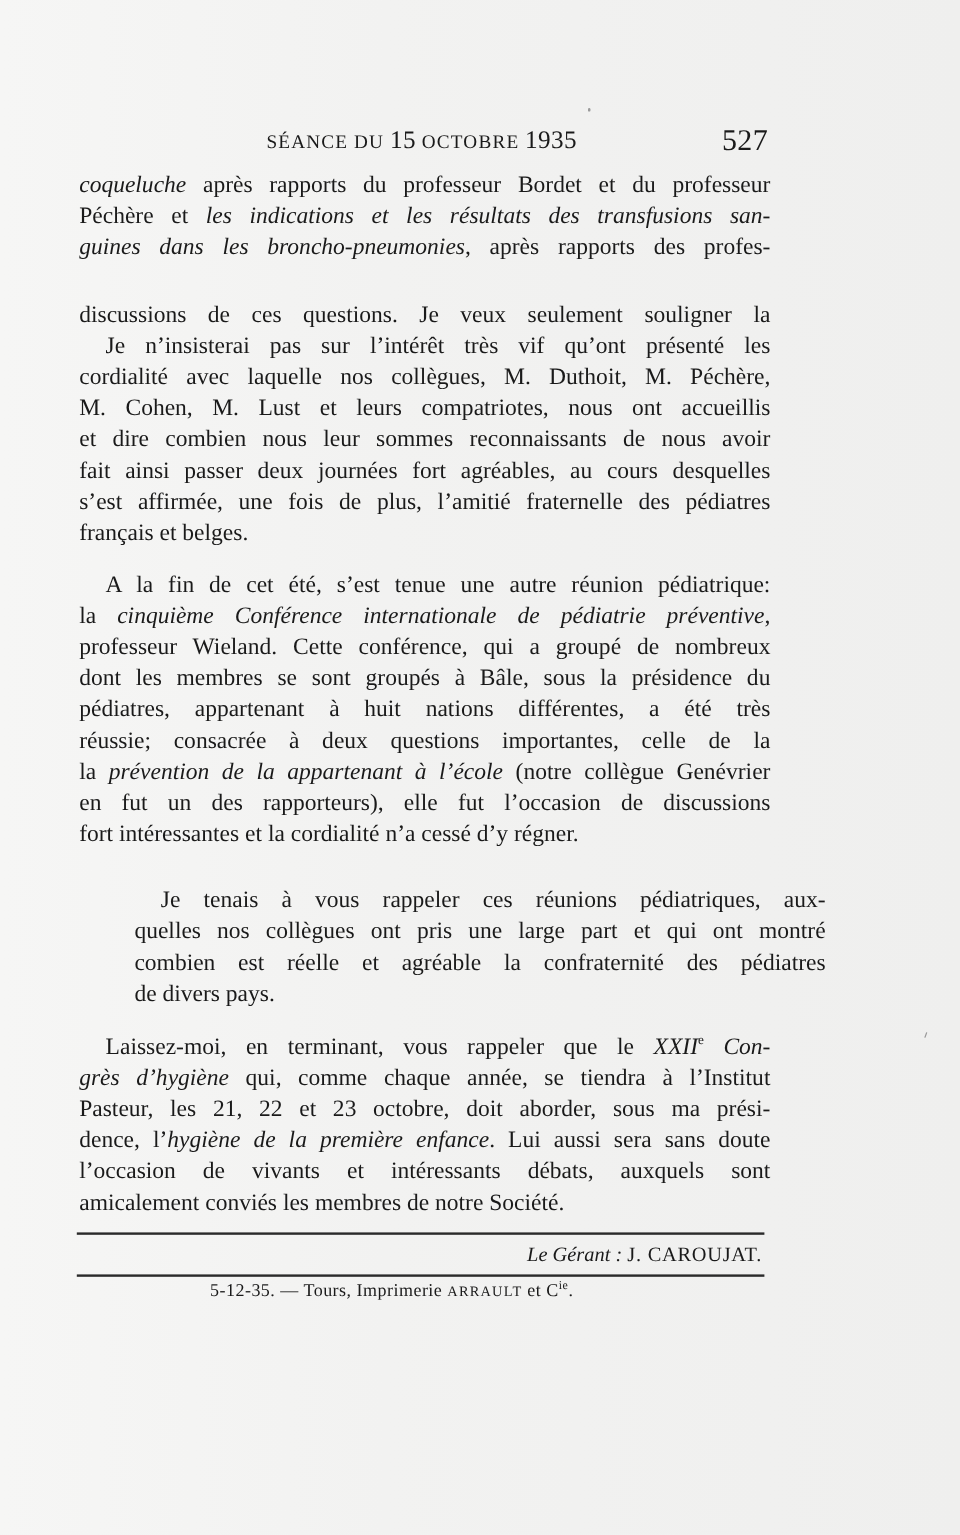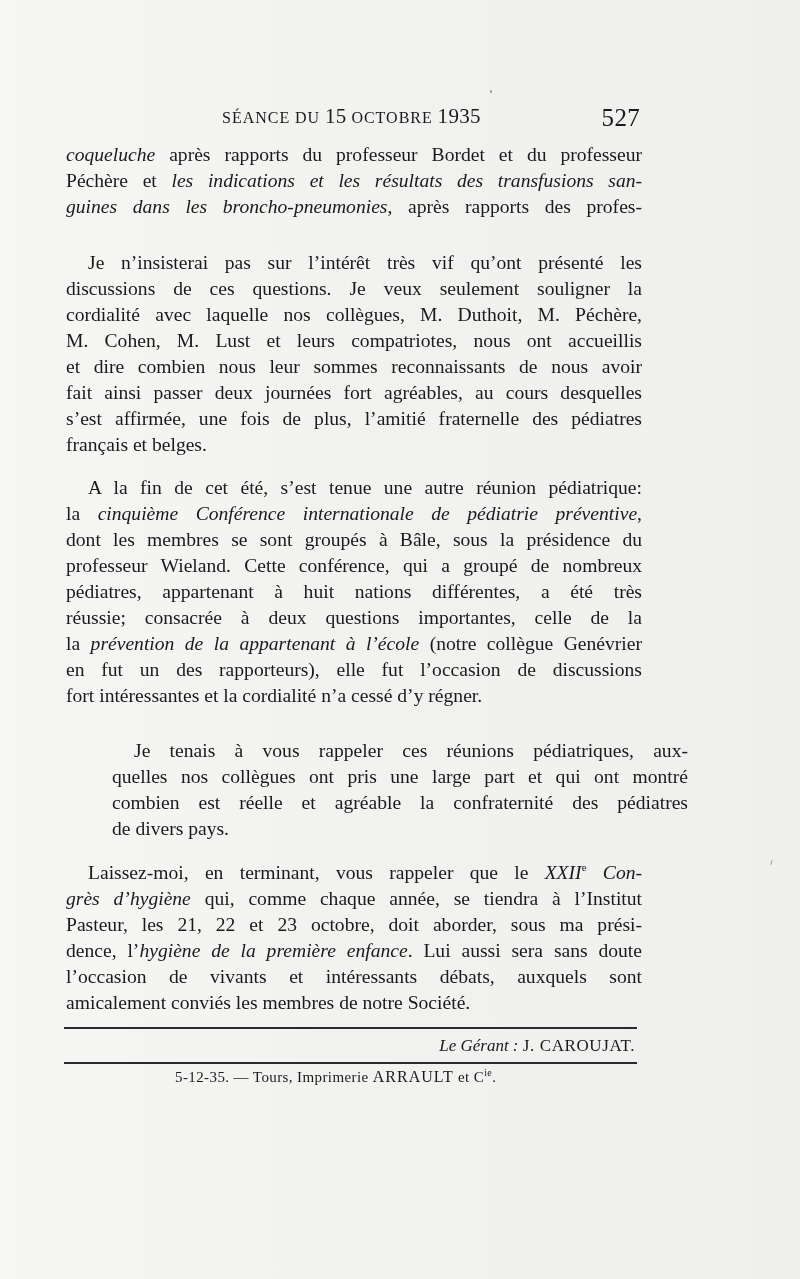--- a/index.html
+++ b/index.html
@@ -104,21 +104,21 @@
 
   .imprint {
     position: absolute;
     left: 175px;
     top: 1068px;
     font-size: 15px;
     white-space: nowrap;
     letter-spacing: 0.4px;
   }
   .imprint .sc {
-    font-size: 16px;
+    font-size: 12px;
     text-transform: uppercase;
     letter-spacing: 1px;
   }
   .imprint sup { font-size: 10px; vertical-align: 6px; }
 
   .speck {
     position: absolute;
     width: 2px; height: 3px;
     background: #9a9a9a;
     border-radius: 1px;
@@ -139,34 +139,34 @@
     </span>
     <span class="page-number">527</span>
   </div>
 
   <div class="body-text p1">
       <span class="line"><i>coqueluche</i><span> après rapports du professeur Bordet et du professeur</span></span>
       <span class="line"><span>Péchère et </span><i>les indications et les résultats des transfusions san-</i></span>
       <span class="line"><i>guines dans les broncho-pneumonies</i><span>, après rapports des profes-</span></span>
     </div>
   <div class="body-text p2">
+      <span class="line"><span>discussions de ces questions. Je veux seulement souligner la</span></span>
       <span class="line indent"><span>Je n’insisterai pas sur l’intérêt très vif qu’ont présenté les</span></span>
-      <span class="line"><span>discussions de ces questions. Je veux seulement souligner la</span></span>
       <span class="line"><span>cordialité avec laquelle nos collègues, M. Duthoit, M. Péchère,</span></span>
       <span class="line"><span>M. Cohen, M. Lust et leurs compatriotes, nous ont accueillis</span></span>
       <span class="line"><span>et dire combien nous leur sommes reconnaissants de nous avoir</span></span>
       <span class="line"><span>fait ainsi passer deux journées fort agréables, au cours desquelles</span></span>
       <span class="line"><span>s’est affirmée, une fois de plus, l’amitié fraternelle des pédiatres</span></span>
       <span class="line last"><span>français et belges.</span></span>
     </div>
   <div class="body-text p3">
       <span class="line indent"><span>A la fin de cet été, s’est tenue une autre réunion pédiatrique:</span></span>
       <span class="line"><span>la </span><i>cinquième Conférence internationale de pédiatrie préventive</i><span>,</span></span>
+      <span class="line"><span>professeur Wieland. Cette conférence, qui a groupé de nombreux</span></span>
       <span class="line"><span>dont les membres se sont groupés à Bâle, sous la présidence du</span></span>
-      <span class="line"><span>professeur Wieland. Cette conférence, qui a groupé de nombreux</span></span>
       <span class="line"><span>pédiatres, appartenant à huit nations différentes, a été très</span></span>
       <span class="line"><span>réussie; consacrée à deux questions importantes, celle de la</span></span>
       <span class="line"><span>la </span><i>prévention de la appartenant à l’école</i><span> (notre collègue Genévrier</span></span>
       <span class="line"><span>en fut un des rapporteurs), elle fut l’occasion de discussions</span></span>
       <span class="line last"><span>fort intéressantes et la cordialité n’a cessé d’y régner.</span></span>
     </div>
   <div class="body-text p4">
       <span class="line indent"><span>Je tenais à vous rappeler ces réunions pédiatriques, aux-</span></span>
       <span class="line"><span>quelles nos collègues ont pris une large part et qui ont montré</span></span>
       <span class="line"><span>combien est réelle et agréable la confraternité des pédiatres</span></span>

